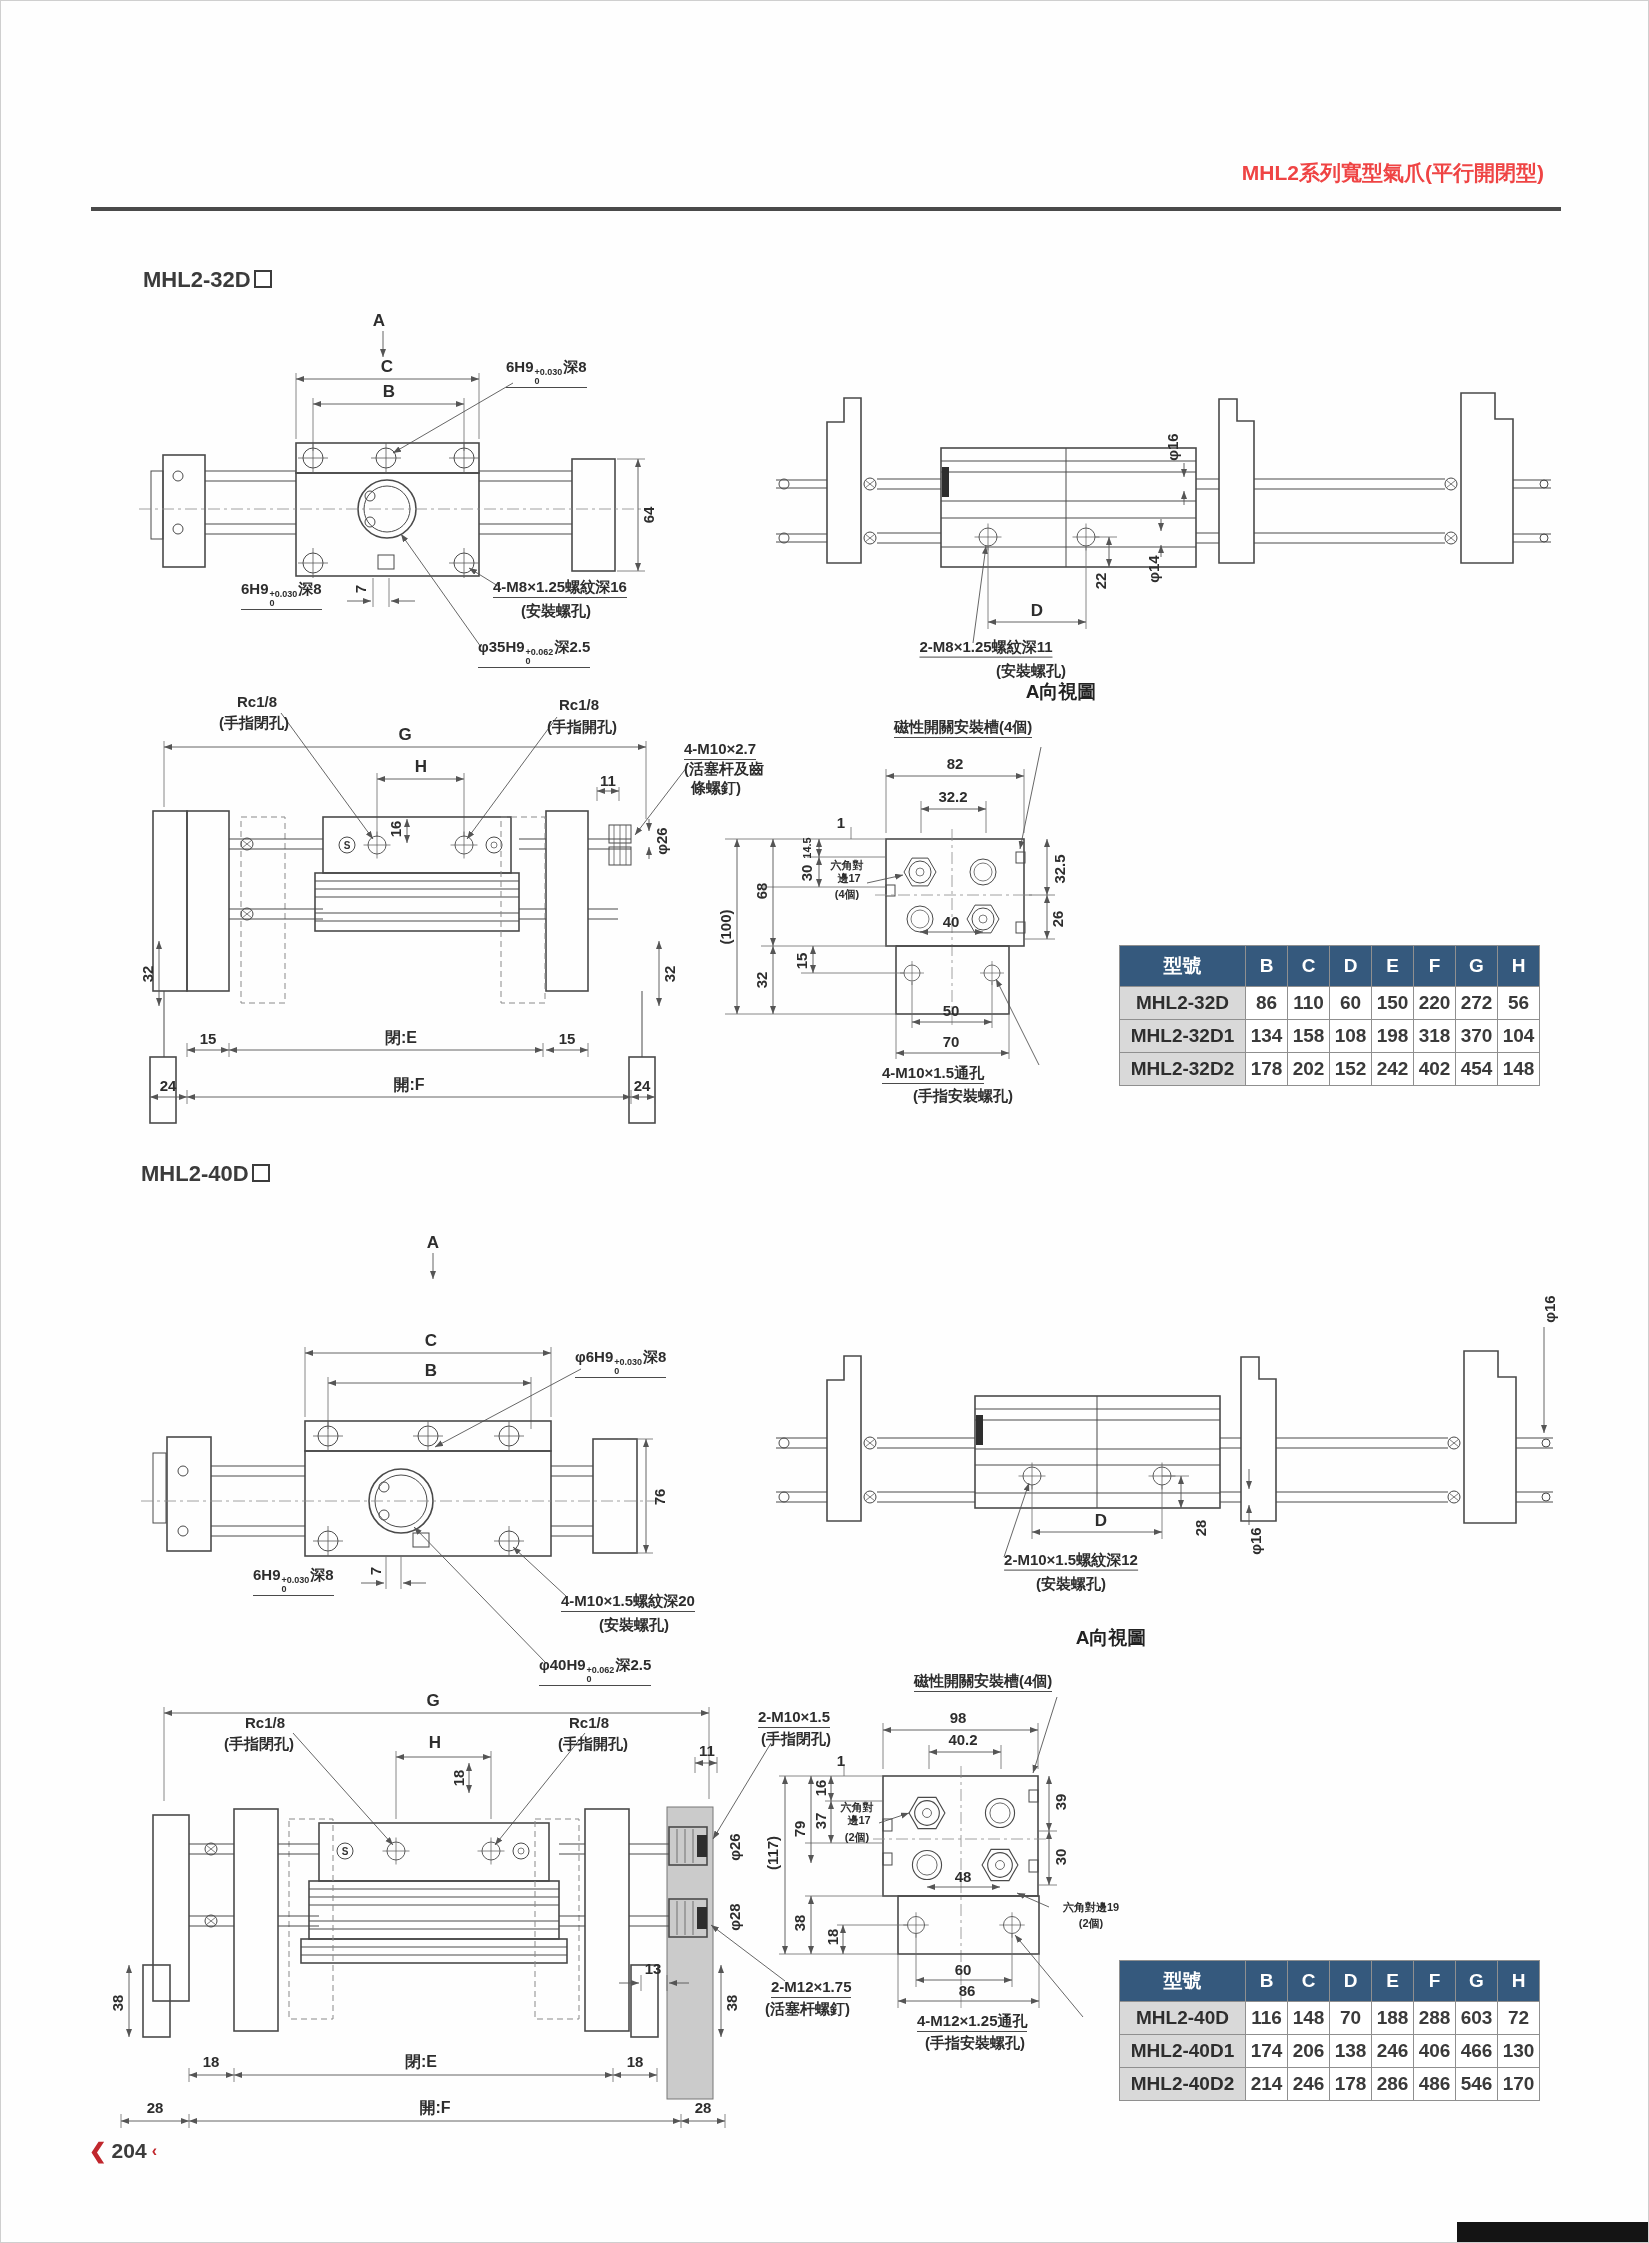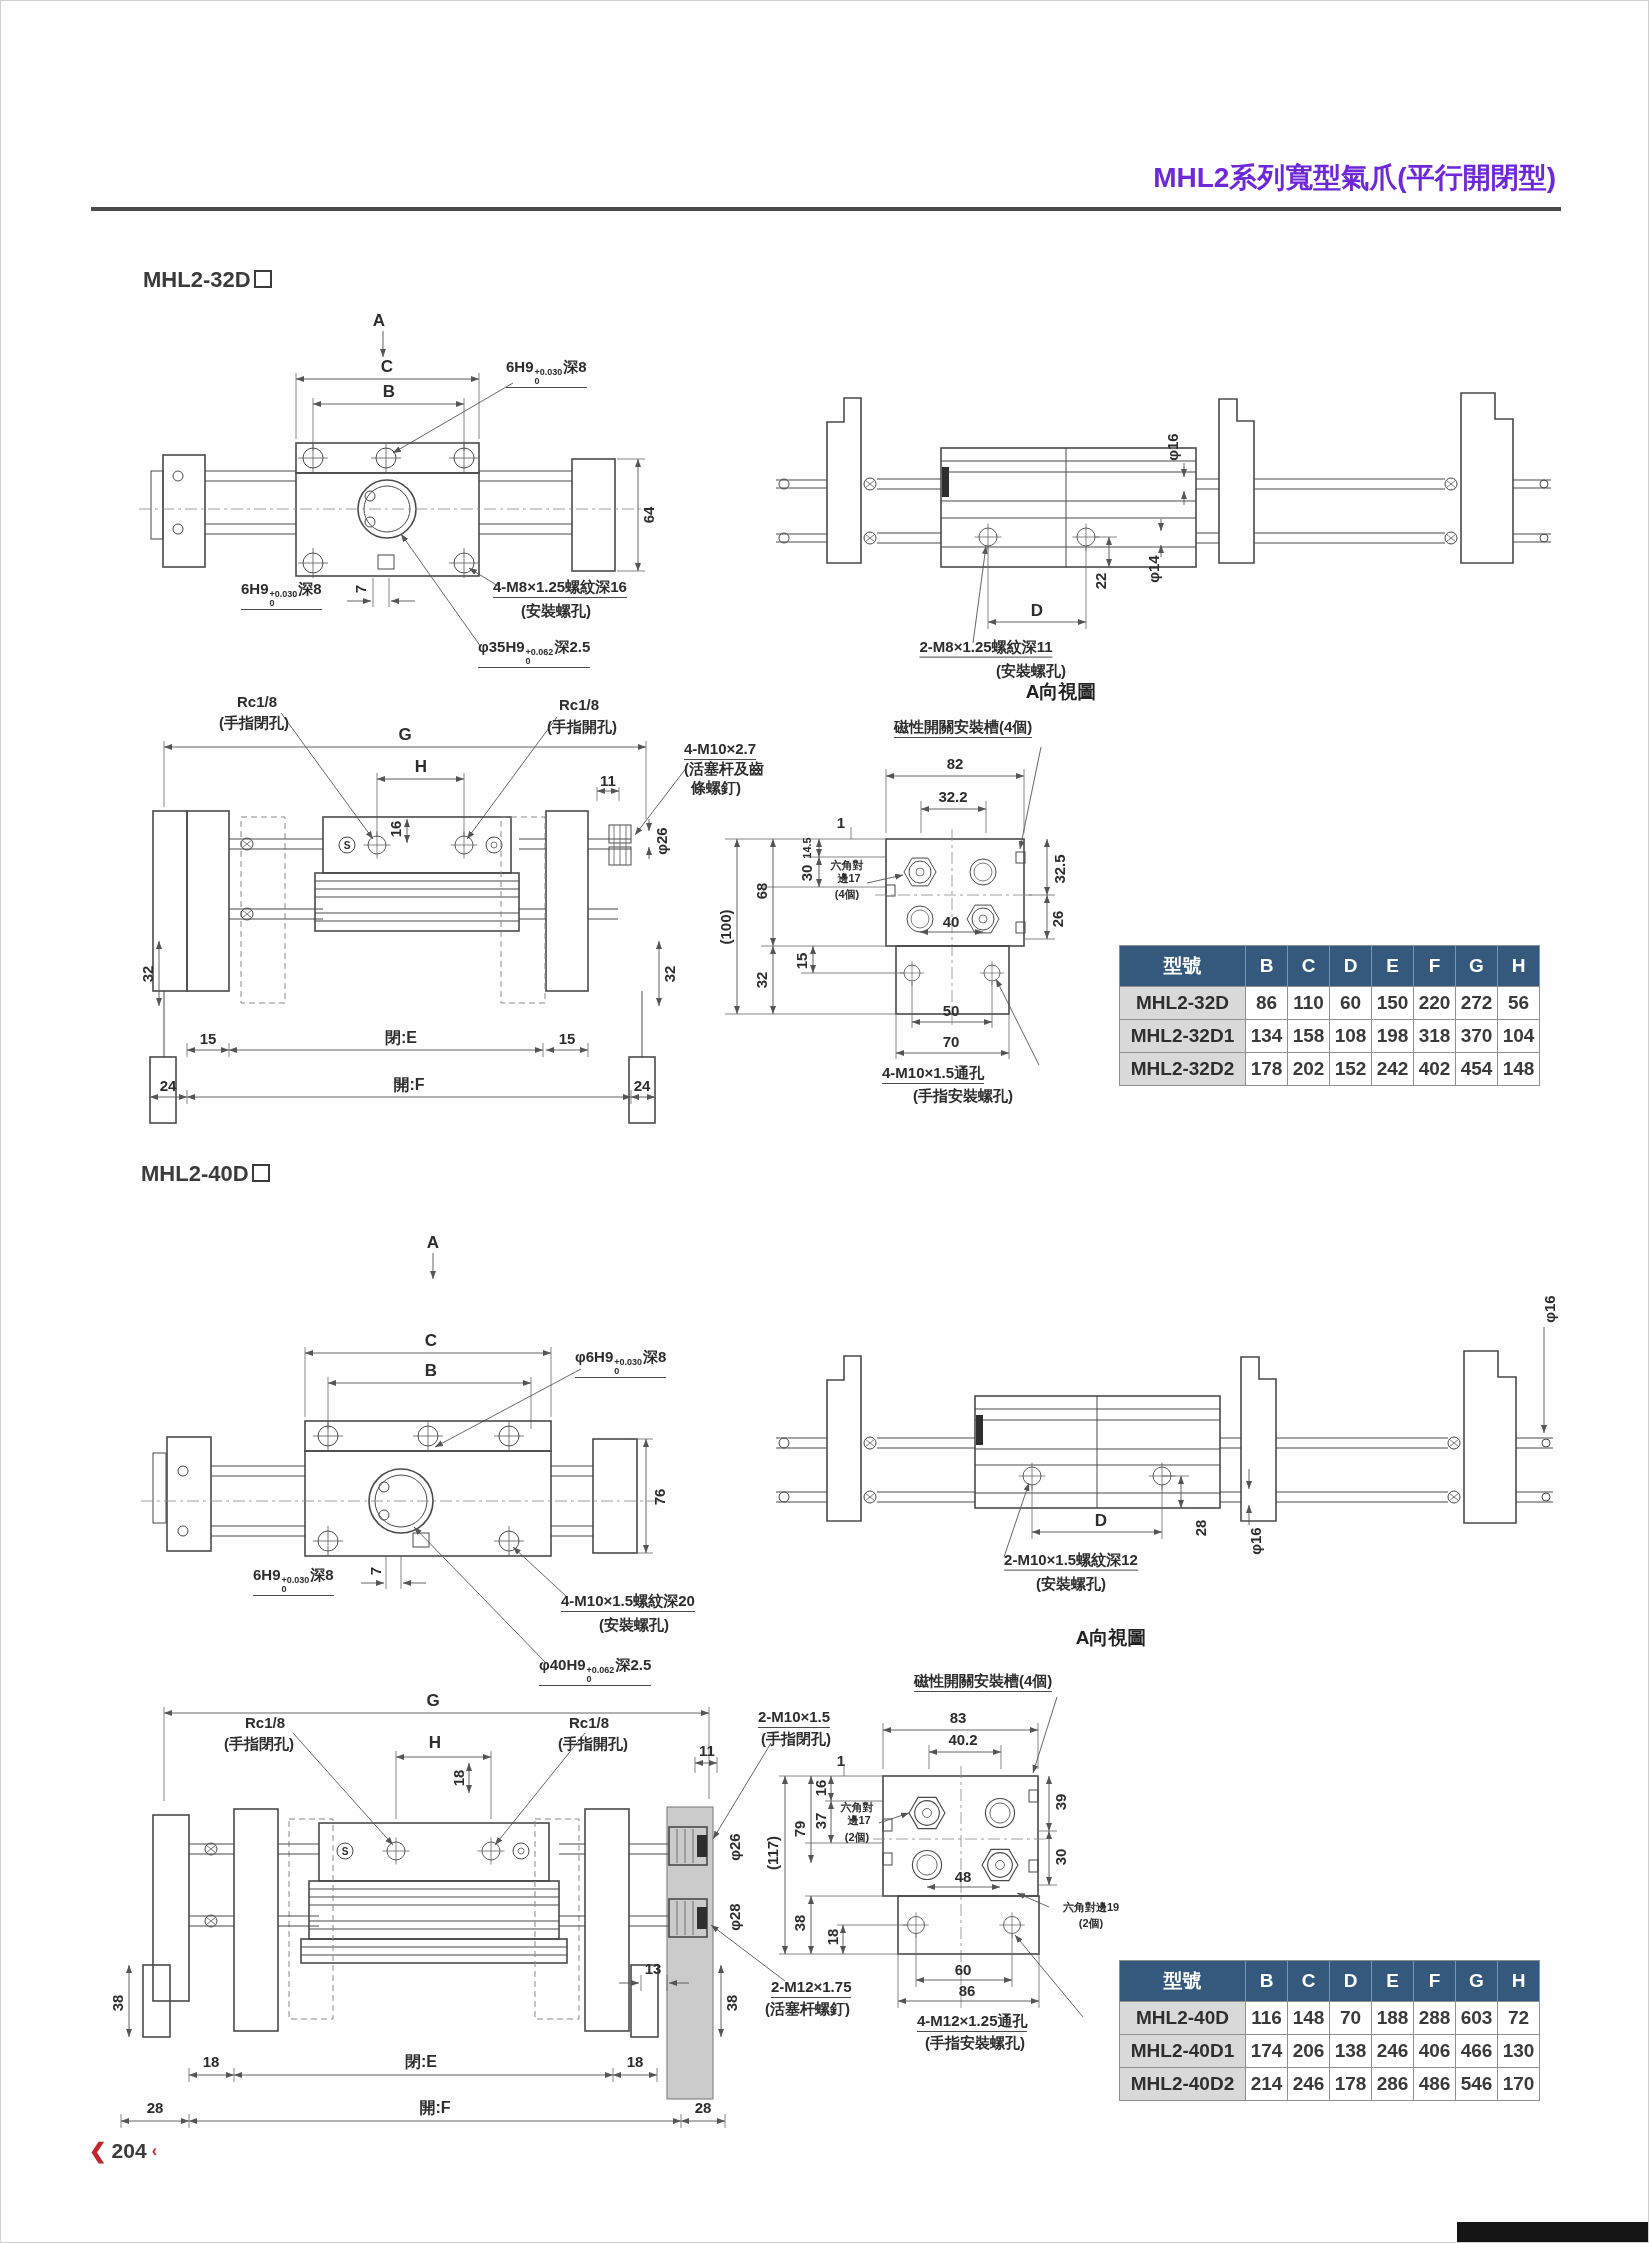--- a/index.html
+++ b/index.html
@@ -23,21 +23,21 @@
   .c{transform:translate(-50%,-50%);}
   .r{transform:translate(-50%,-50%) rotate(-90deg);}
   .big{font-size:17px;font-weight:700;}
   .mid{font-size:16px;font-weight:700;}
   .sm{font-size:11px;}
   .u{border-bottom:1.4px solid #4a4a4a;padding-bottom:1px;}
   .ss{display:inline-flex;flex-direction:column;vertical-align:-3px;font-size:9px;line-height:1;font-weight:600;margin:0 1px;}
   .viewlbl{font-size:19px;font-weight:700;color:#222;}
   
   .logo{position:absolute;left:136px;top:144px;font-size:57px;font-weight:800;color:#d9251c;letter-spacing:2px;}
-  .title{position:absolute;right:92px;top:158px;font-size:28px;font-weight:700;color:#6d28d9;}
+  .title{position:absolute;right:104px;top:158px;font-size:21px;font-weight:700;color:#ef4444;}
   .rule{position:absolute;left:90px;top:206px;width:1470px;height:4px;background:#4a4a4a;}
   .seclbl{position:absolute;font-size:22px;font-weight:700;color:#3b3b3b;}
   .sqbox{display:inline-block;width:14px;height:14px;border:2.5px solid #3b3b3b;margin-left:3px;vertical-align:-1px;}
   
   table.spec{position:absolute;border-collapse:collapse;table-layout:fixed;width:420px;}
   .spec th{background:#35597d;color:#fff;font-weight:700;height:40px;}
   .spec td,.spec th{border:1px solid #8f8f8f;text-align:center;font-size:19px;padding:0;
                     font-family:"Liberation Sans",sans-serif;}
   .spec td{height:32px;color:#3a3a3a;background:#fff;font-weight:600;}
   .spec td.m{background:#d9d9d9;font-weight:700;color:#2e2e2e;}
@@ -726,21 +726,21 @@
   <span class="lbl c" style="left:154px;top:2107px">28</span>
   <span class="lbl c" style="left:702px;top:2107px">28</span>
   <span class="lbl mid c" style="left:420px;top:2061px">閉:E</span>
   <span class="lbl mid c" style="left:434px;top:2107px">開:F</span>
   <span class="lbl u" style="left:757px;top:1708px">2-M10×1.5</span>
   <span class="lbl" style="left:760px;top:1730px">(手指閉孔)</span>
   <span class="lbl u" style="left:770px;top:1978px">2-M12×1.75</span>
   <span class="lbl" style="left:764px;top:2000px">(活塞杆螺釘)</span>
 
   <span class="lbl u" style="left:913px;top:1672px">磁性開關安裝槽(4個)</span>
-  <span class="lbl c" style="left:957px;top:1717px">83</span>
+  <span class="lbl c" style="left:957px;top:1717px">98</span>
   <span class="lbl c" style="left:962px;top:1739px">40.2</span>
   <span class="lbl c" style="left:840px;top:1760px">1</span>
   <span class="lbl r" style="left:820px;top:1787px">16</span>
   <span class="lbl r" style="left:820px;top:1820px">37</span>
   <span class="lbl r" style="left:799px;top:1828px">79</span>
   <span class="lbl r" style="left:772px;top:1852px">(117)</span>
   <span class="lbl r" style="left:799px;top:1922px">38</span>
   <span class="lbl r" style="left:832px;top:1936px">18</span>
   <span class="lbl r" style="left:1060px;top:1801px">39</span>
   <span class="lbl r" style="left:1060px;top:1856px">30</span>

